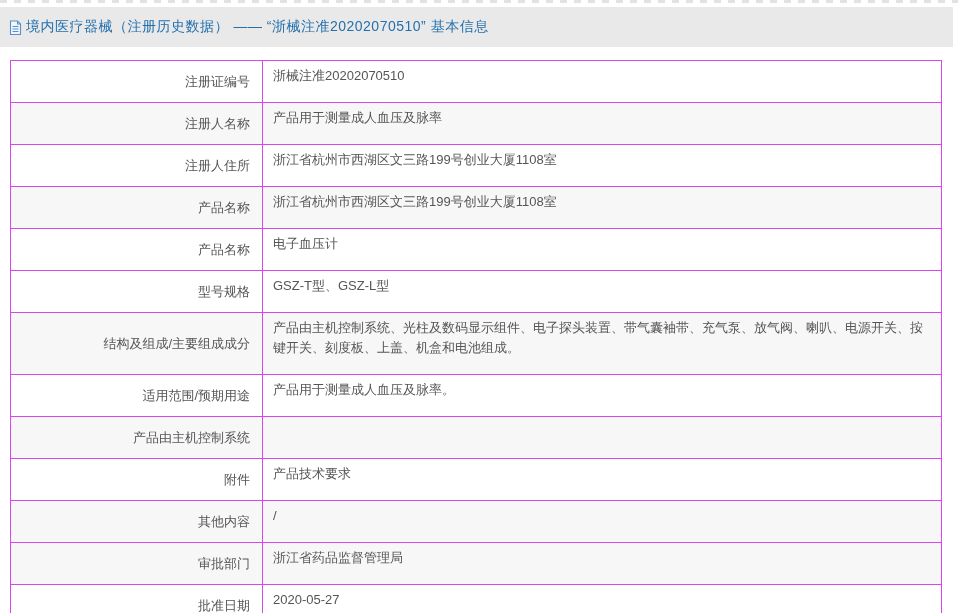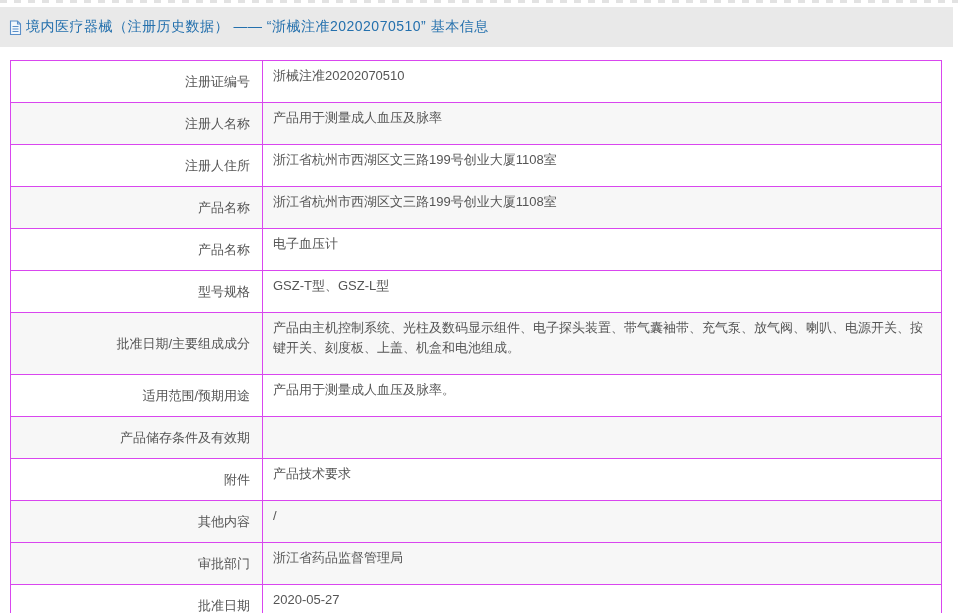--- a/index.html
+++ b/index.html
@@ -95,29 +95,29 @@
         </tr>
         <tr>
           <td class="label-cell">产品名称</td>
           <td class="value-cell">电子血压计</td>
         </tr>
         <tr>
           <td class="label-cell">型号规格</td>
           <td class="value-cell">GSZ-T型、GSZ-L型</td>
         </tr>
         <tr class="alt">
-          <td class="label-cell">批准日期/主要组成成分</td>
+          <td class="label-cell">结构及组成/主要组成成分</td>
           <td class="value-cell">产品由主机控制系统、光柱及数码显示组件、电子探头装置、带气囊袖带、充气泵、放气阀、喇叭、电源开关、按键开关、刻度板、上盖、机盒和电池组成。</td>
         </tr>
         <tr>
           <td class="label-cell">适用范围/预期用途</td>
           <td class="value-cell">产品用于测量成人血压及脉率。</td>
         </tr>
         <tr class="alt">
-          <td class="label-cell">产品储存条件及有效期</td>
+          <td class="label-cell">产品由主机控制系统</td>
           <td class="value-cell">&nbsp;</td>
         </tr>
         <tr>
           <td class="label-cell">附件</td>
           <td class="value-cell">产品技术要求</td>
         </tr>
         <tr class="alt">
           <td class="label-cell">其他内容</td>
           <td class="value-cell">/</td>
         </tr>

